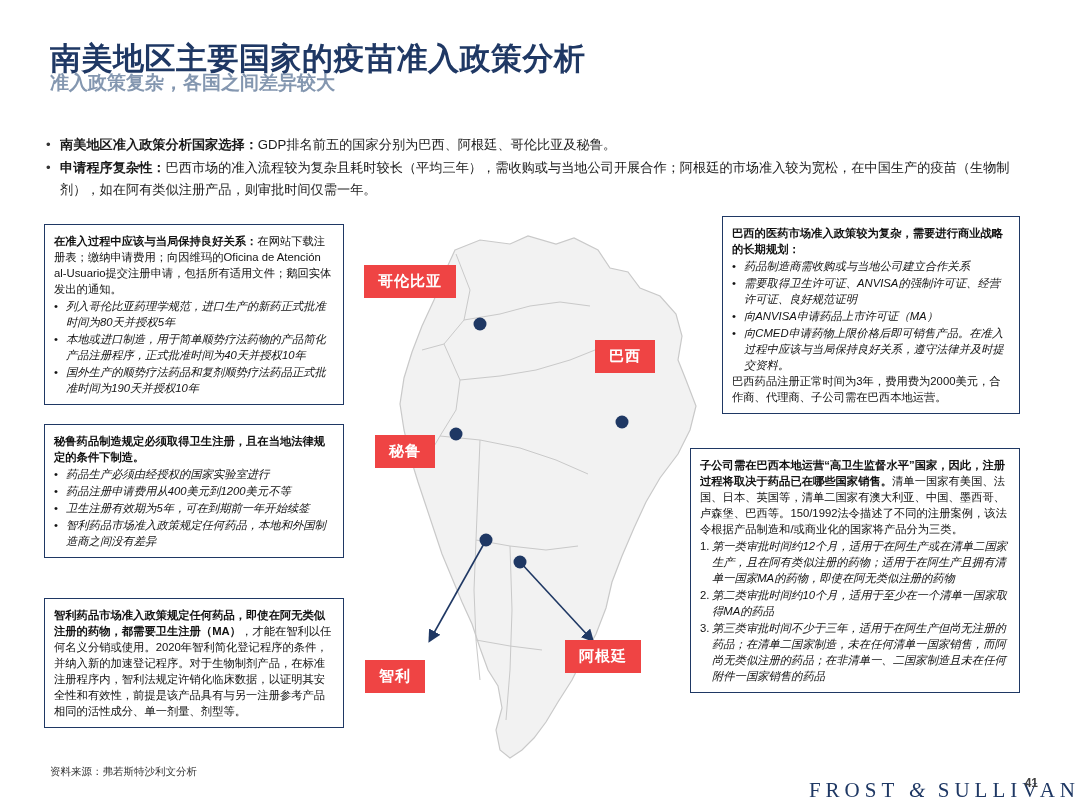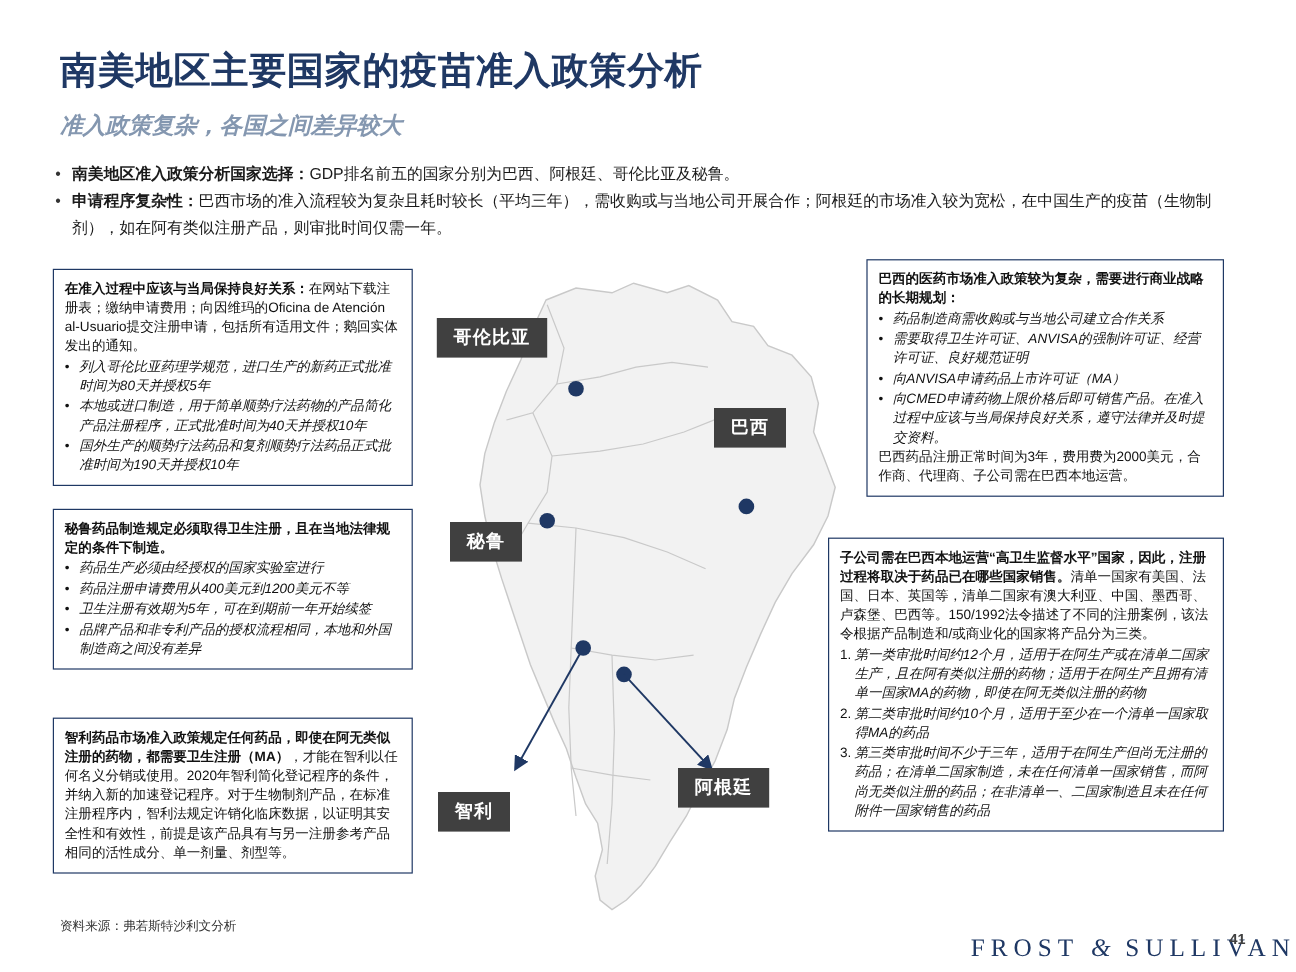--- a/index.html
+++ b/index.html
@@ -14,22 +14,22 @@
   }
   .slide { position: relative; width: 1080px; height: 628px; }
 
   
   .title {
     position: absolute; left: 50px; top: 38px;
     font-size: 31px; font-weight: bold; color: #1F3864;
     letter-spacing: 0.5px;
   }
   .subtitle {
-    position: absolute; left: 50px; top: 92px;
-    font-size: 19px; font-weight: bold; color: #8497B0; font-style: italic;
+    position: absolute; left: 50px; top: 70px;
+    font-size: 19px; font-weight: bold; color: #8497B0;
   }
 
   
   .top-bullets {
     position: absolute; left: 46px; top: 134px; width: 990px;
     font-size: 13.2px; line-height: 1.62; color: #1a1a1a;
   }
   .tb-row { display: flex; margin-bottom: 2px; }
   .tb-dot { width: 14px; flex: 0 0 14px; color: #333; }
   .tb-text { flex: 1; }
@@ -37,21 +37,21 @@
 
   
   .map-wrap {
     position: absolute; left: 360px; top: 210px; width: 380px; height: 560px;
   }
   .map-wrap svg { display: block; }
 
   
   .clabel {
     position: absolute;
-    background: #404040;
+    background: #ef4444;
     color: #ffffff;
     font-size: 15px;
     font-weight: bold;
     padding: 7px 14px;
     letter-spacing: 1px;
     text-align: center;
     white-space: nowrap;
   }
   #lbl-colombia { left: 364px; top: 265px; }
   #lbl-brazil   { left: 595px; top: 340px; }
@@ -194,21 +194,21 @@
       <li>
           <span class="mk">•</span>
           <span class="bd">药品注册申请费用从400美元到1200美元不等</span>
         </li>
       <li>
           <span class="mk">•</span>
           <span class="bd">卫生注册有效期为5年，可在到期前一年开始续签</span>
         </li>
       <li>
           <span class="mk">•</span>
-          <span class="bd">品牌产品和非专利产品的授权流程相同，本地和外国制造商之间没有差异</span>
+          <span class="bd">智利药品市场准入政策规定任何药品，本地和外国制造商之间没有差异</span>
         </li>
     </ul>
   </div>
 
   <div class="tbox" id="box-chile">
     <p><b>智利药品市场准入政策规定任何药品，即使在阿无类似注册的药物，都需要卫生注册（MA）</b><span>，才能在智利以任何名义分销或使用。2020年智利简化登记程序的条件，并纳入新的加速登记程序。对于生物制剂产品，在标准注册程序内，智利法规定许销化临床数据，以证明其安全性和有效性，前提是该产品具有与另一注册参考产品相同的活性成分、单一剂量、剂型等。</span></p>
   </div>
 
   <div class="tbox" id="box-brazil">
     <span class="hd">巴西的医药市场准入政策较为复杂，需要进行商业战略的长期规划：</span>

